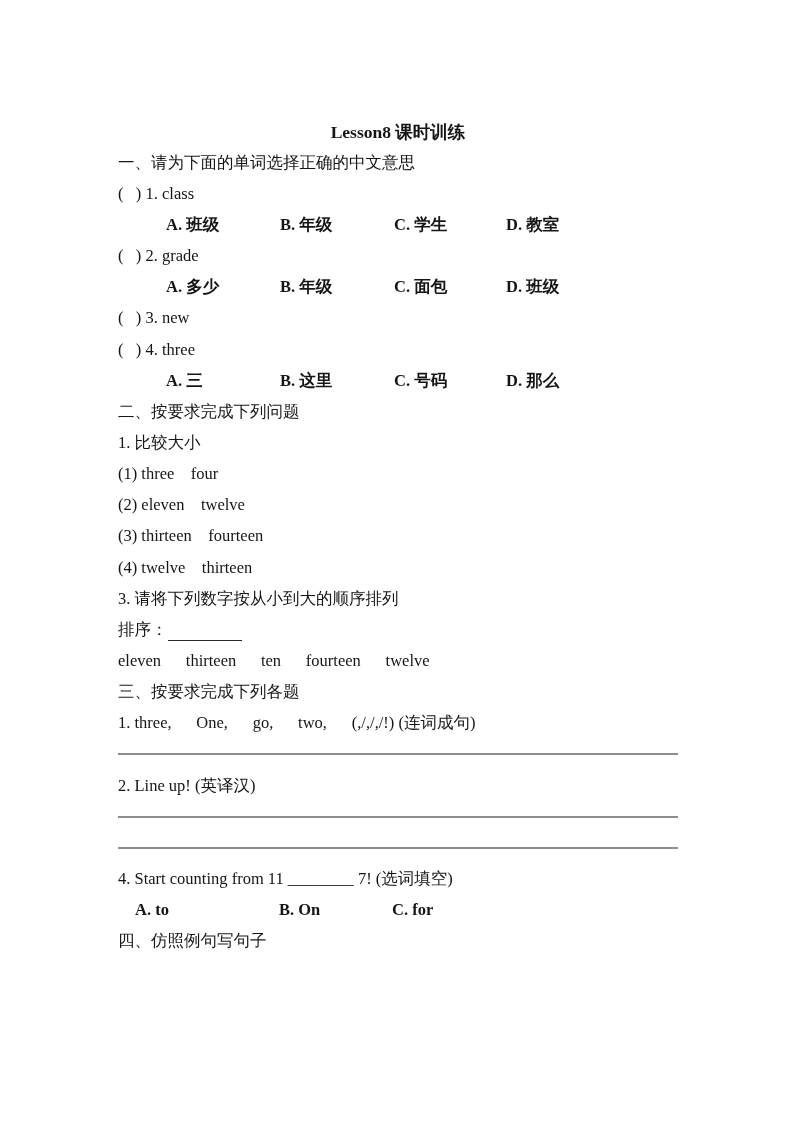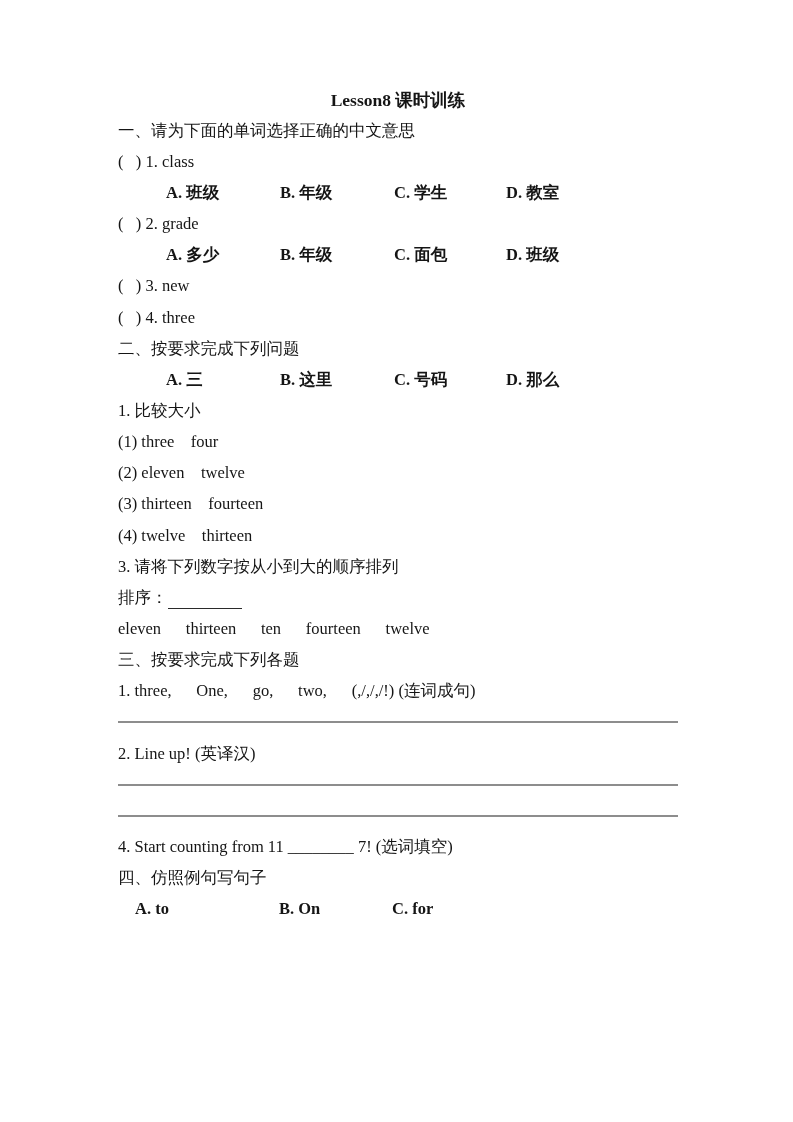--- a/index.html
+++ b/index.html
@@ -7,21 +7,21 @@
     position:relative;
     width:793px;height:1122px;
     background:#ffffff;
     font-family:"Liberation Serif","DejaVu Serif",serif;
     font-size:16.5px;
     color:#151515;
     overflow:hidden;
   }
   .content{
     position:absolute;
-    left:118px;top:84px;width:560px;
+    left:118px;top:116px;width:560px;
   }
   .ln{
     height:31.15px;
     display:flex;
     align-items:center;
     white-space:pre;
     position:relative;
   }
   .title-ln{
     justify-content:center;
@@ -70,49 +70,49 @@
     <div class="ln opts">
       <span class="c1">A. 多少</span>
       <span class="c2">B. 年级</span>
       <span class="c3">C. 面包</span>
       <span class="c4">D. 班级</span>
     </div>
 
     <div class="ln">(   ) 3. new</div>
 
     <div class="ln">(   ) 4. three</div>
-    <div class="ln">二、按要求完成下列问题</div>
-
     <div class="ln opts">
       <span class="c1">A. 三</span>
       <span class="c2">B. 这里</span>
       <span class="c3">C. 号码</span>
       <span class="c4">D. 那么</span>
     </div>
+
+    <div class="ln">二、按要求完成下列问题</div>
     <div class="ln">1. 比较大小</div>
     <div class="ln">(1) three    four</div>
     <div class="ln">(2) eleven    twelve</div>
     <div class="ln">(3) thirteen    fourteen</div>
     <div class="ln">(4) twelve    thirteen</div>
     <div class="ln">3. 请将下列数字按从小到大的顺序排列</div>
     <div class="ln">
       <span>排序：</span>
       <span class="blank"></span>
     </div>
     <div class="ln">eleven      thirteen      ten      fourteen      twelve</div>
 
     <div class="ln">三、按要求完成下列各题</div>
     <div class="ln">1. three,      One,      go,      two,      (,/,/,/!) (连词成句)</div>
     <div class="ln"><div class="rule"></div></div>
     <div class="ln">2. Line up! (英译汉)</div>
     <div class="ln"><div class="rule"></div></div>
     <div class="ln"><div class="rule"></div></div>
     <div class="ln">4. Start counting from 11 ________ 7! (选词填空)</div>
-    <div class="ln">四、仿照例句写句子</div>
-
     <div class="ln opts">
       <span class="qc1">A. to</span>
       <span class="qc2">B. On</span>
       <span class="qc3">C. for</span>
     </div>
 
+    <div class="ln">四、仿照例句写句子</div>
+
   </div>
 </div>
 
 </body></html>

